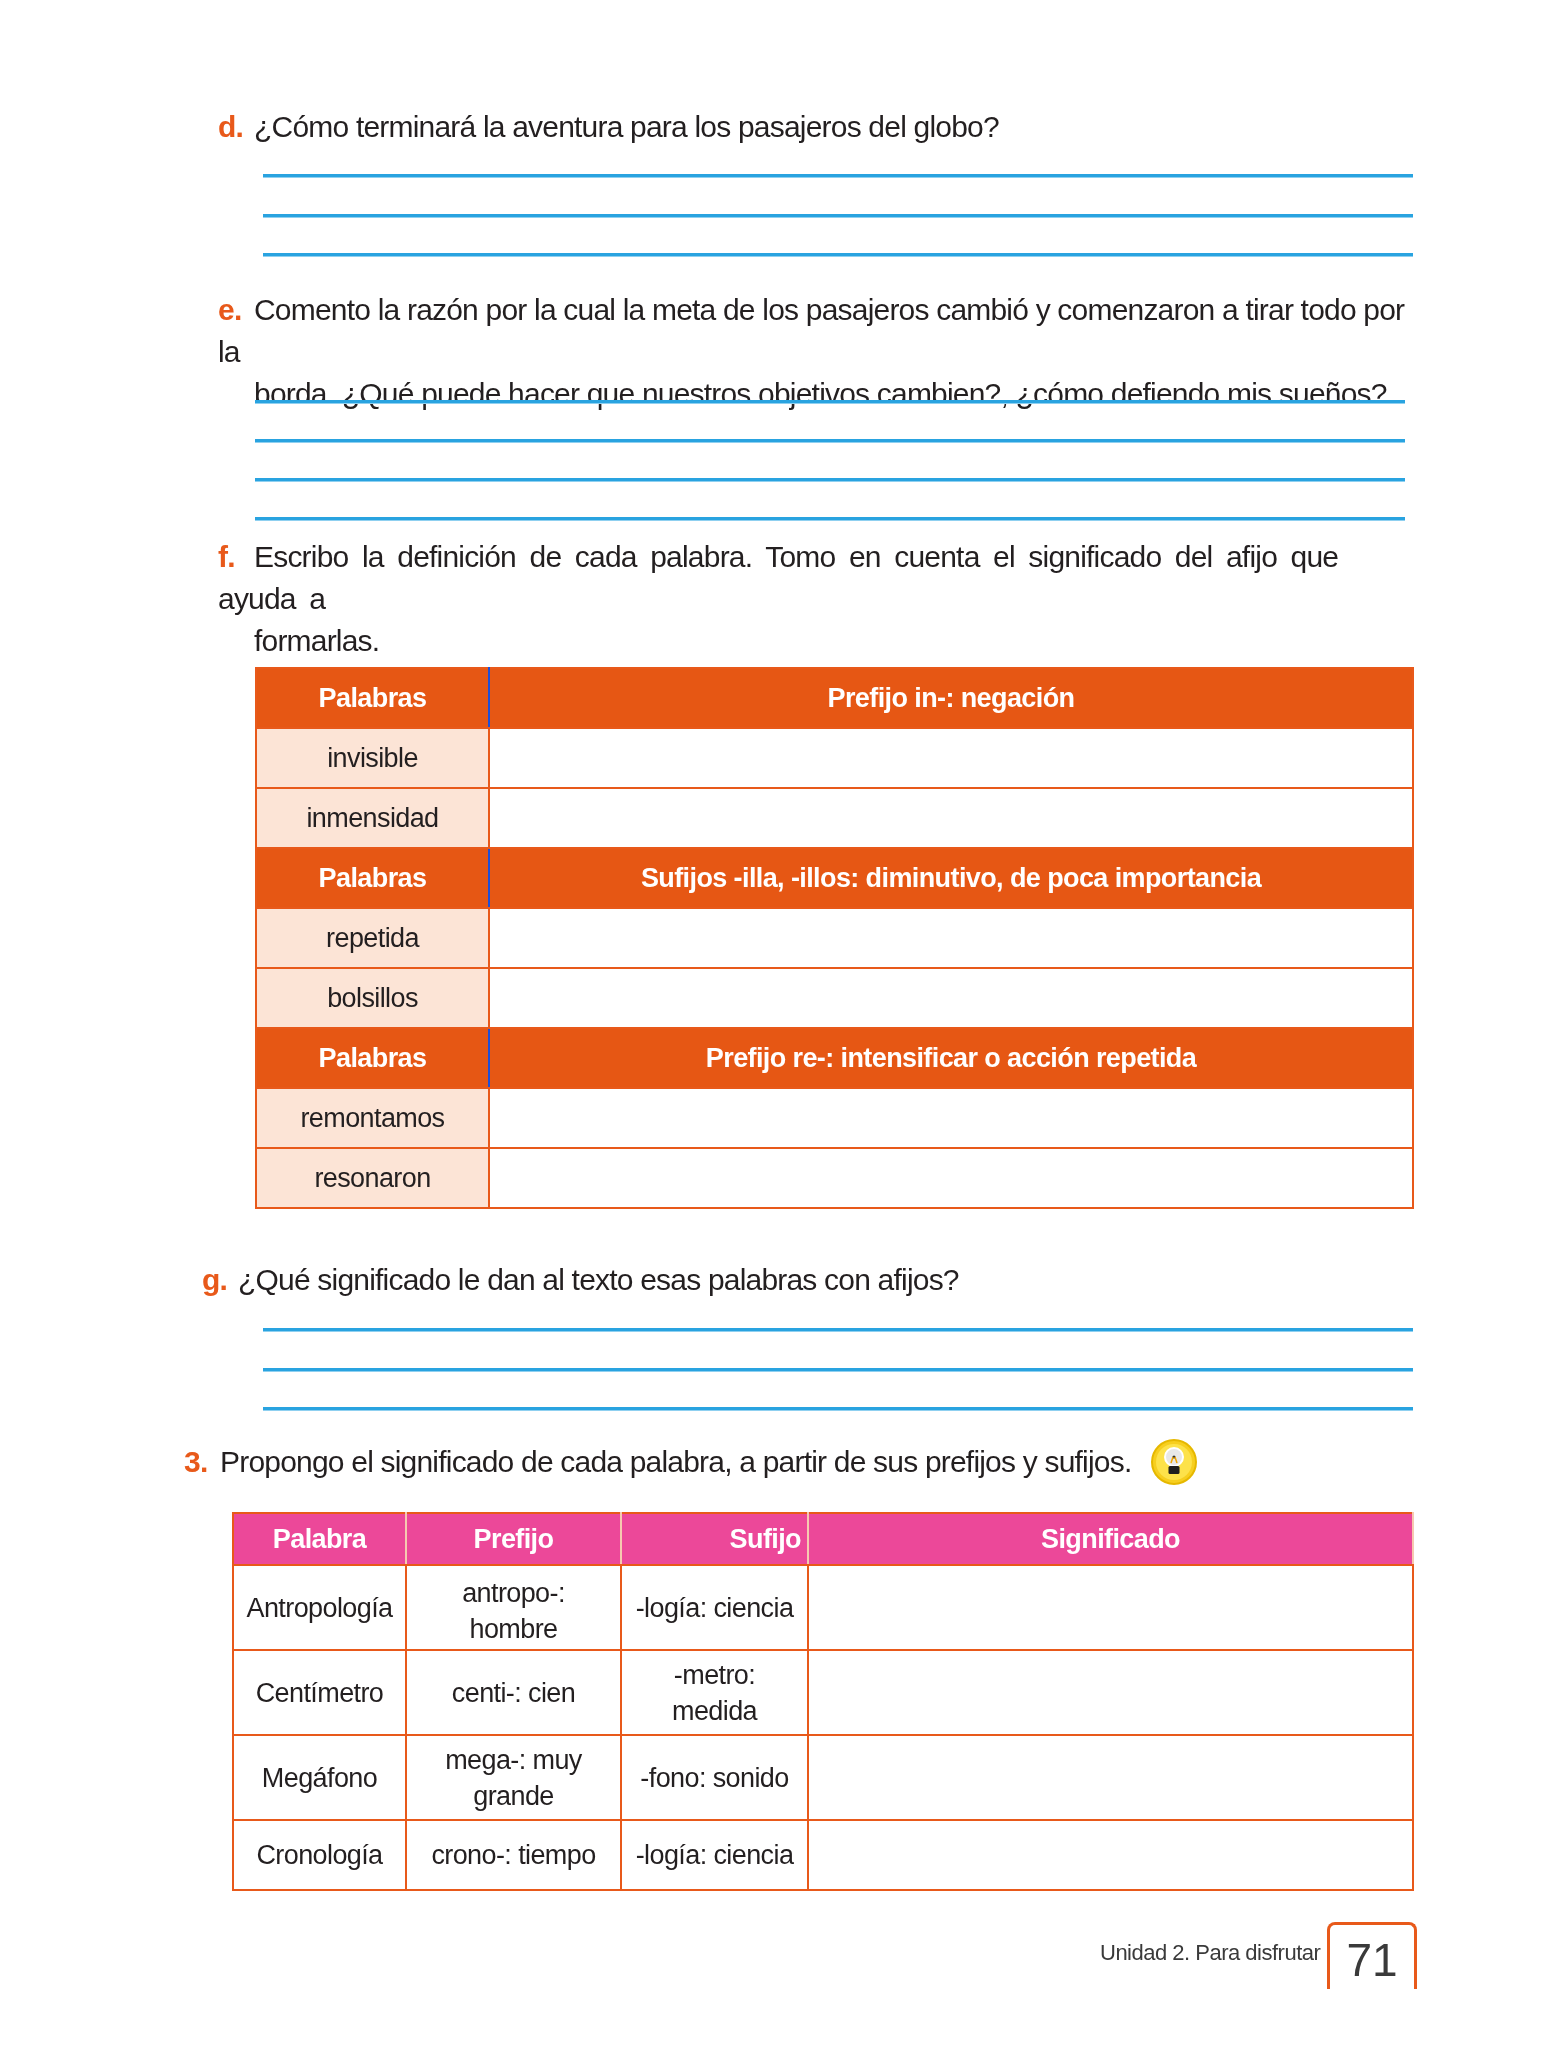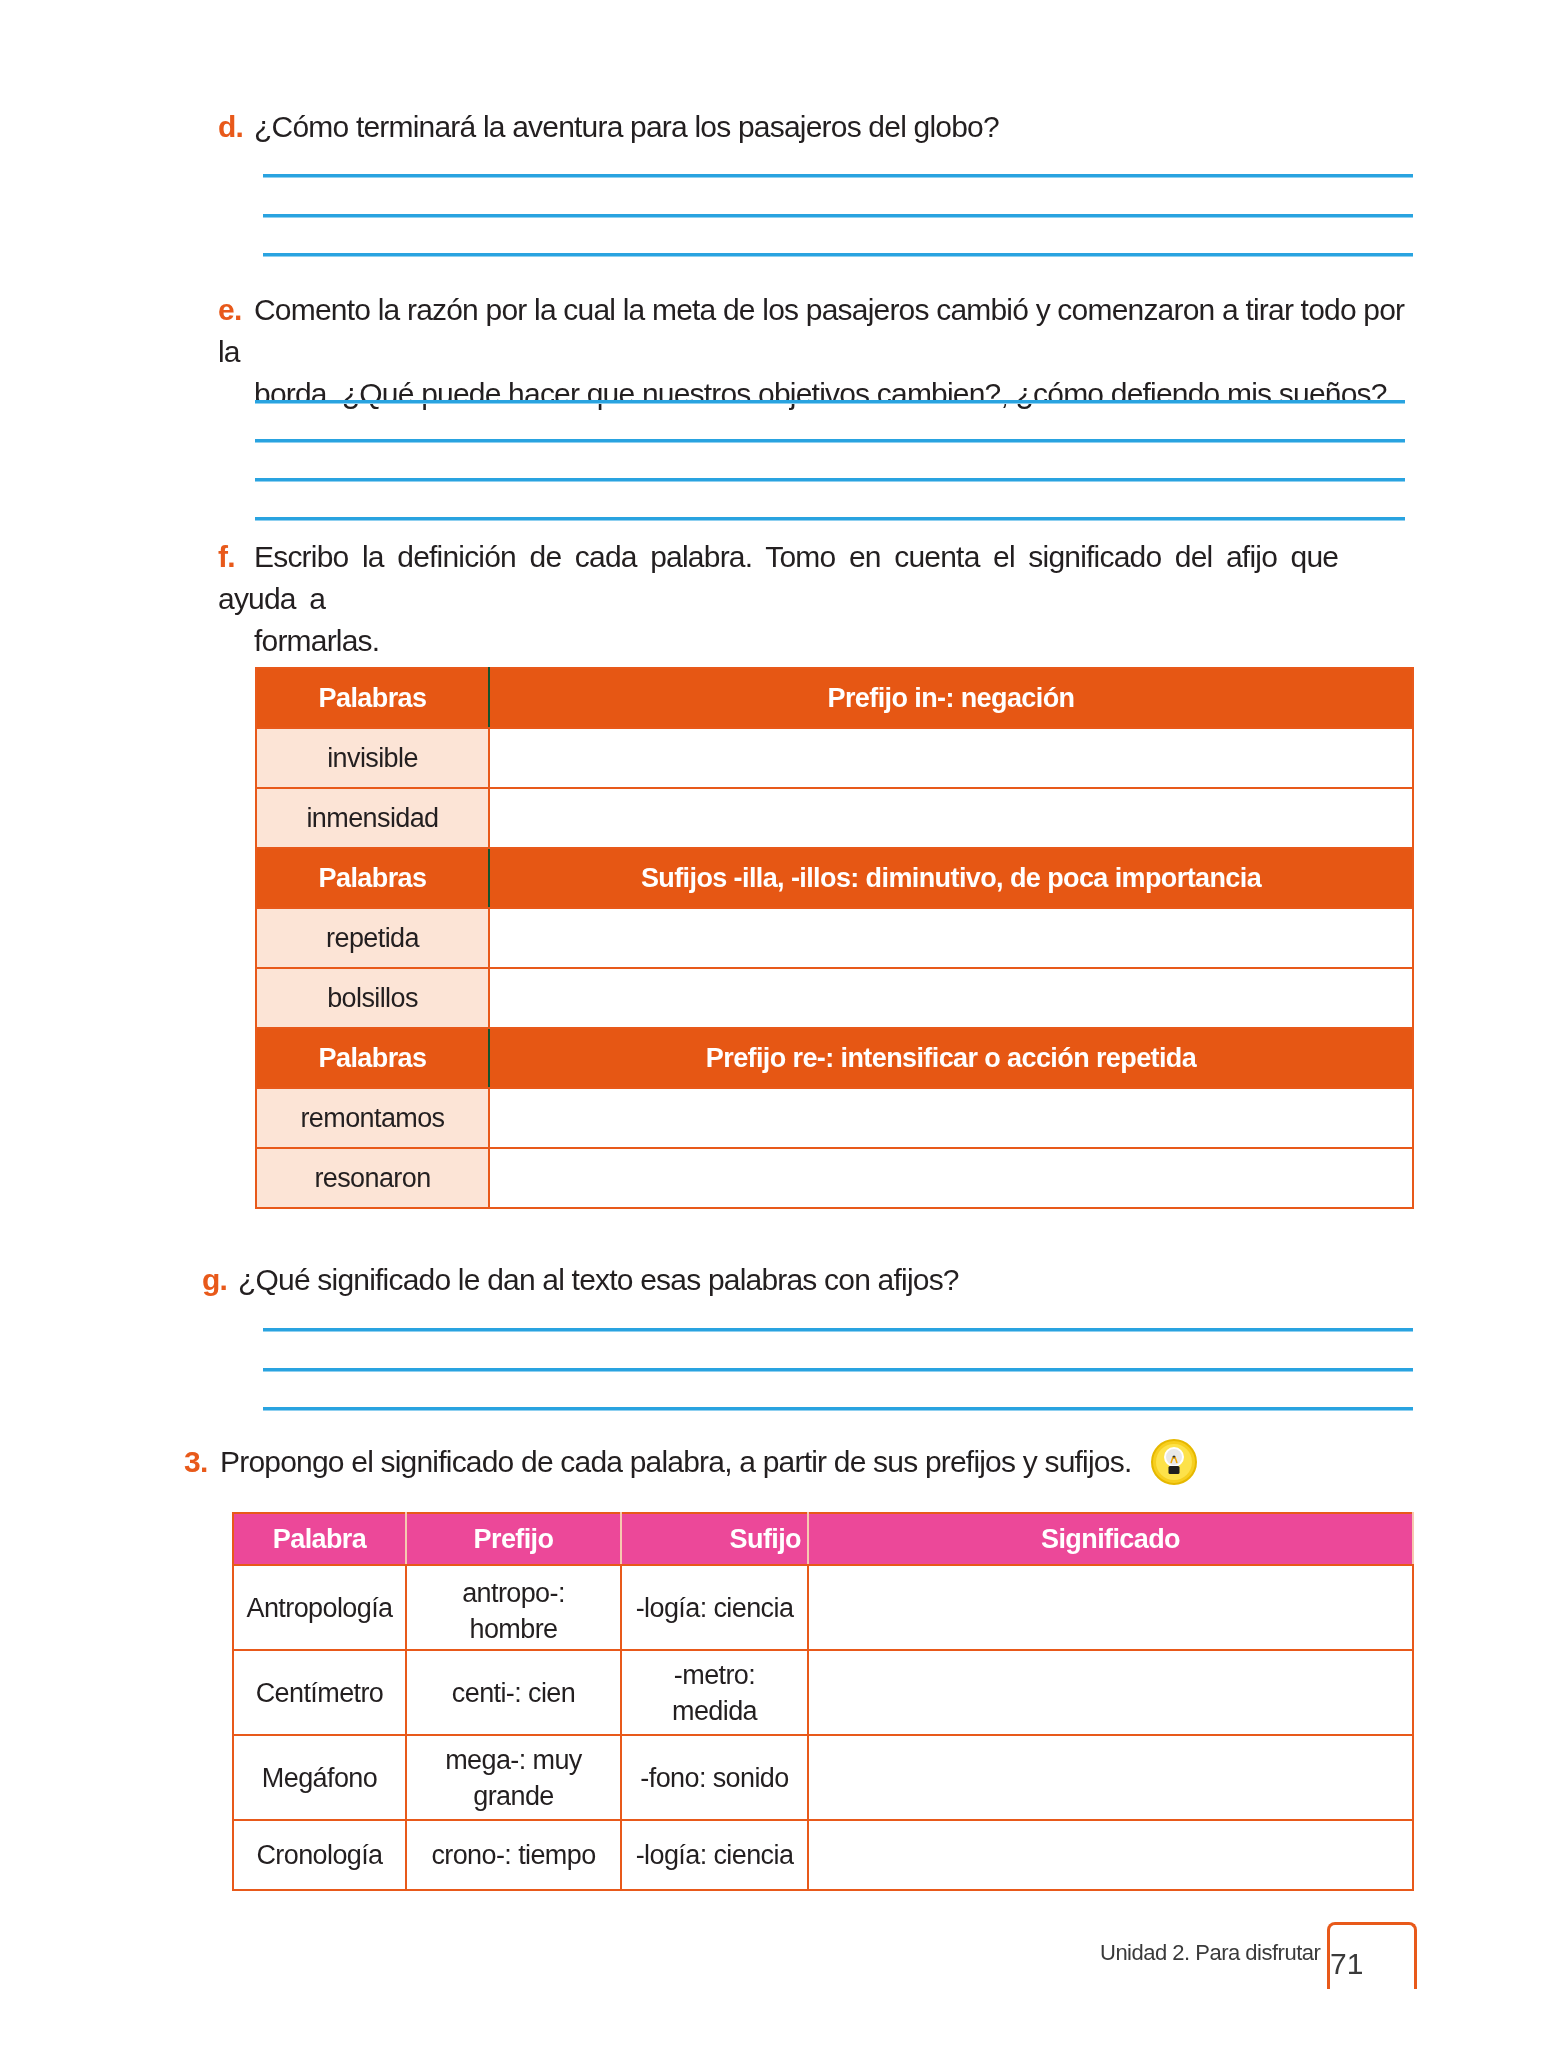--- a/index.html
+++ b/index.html
@@ -7,34 +7,34 @@
          font-family: "Liberation Sans", "DejaVu Sans", sans-serif; color: #231f20; }
   .q { position: absolute; font-size: 30px; line-height: 42px; letter-spacing: -0.8px; }
   .q .lbl { color: #e8591a; font-weight: bold; display: inline-block; width: 36px; }
   .q .txt { }
   .line { position: absolute; height: 3px; background: #29a3e0; border-bottom: 1px solid #8fd0f0; }
   table { border-collapse: collapse; position: absolute; }
   .t1 { left: 255px; top: 667px; width: 1159px; border: 2px solid #e8591a; }
   .t1 td, .t1 th { border: 2px solid #e8591a; height: 58px; padding: 0; text-align: center;
                    font-size: 27px; letter-spacing: -0.6px; }
   .t1 th { background: #e65714; color: #fff; font-weight: bold; }
-  .t1 th.colsep { border-right: 2px solid #14532d; }
+  .t1 th.colsep { border-right: 2px solid #1d4ed8; }
   .t1 td.word { background: #fce4d6; width: 231px; }
   .t1 td.blank { background: #ffffff; }
   .t2 { left: 232px; top: 1512px; width: 1182px; border: 2px solid #e8591a; }
   .t2 th, .t2 td { border: 2px solid #e8591a; padding: 0 6px; text-align: center;
                    font-size: 27px; letter-spacing: -0.6px; line-height: 36px; }
   .t2 th { background: #ec4899; color: #fff; font-weight: bold; height: 50px; border-right-color: #f6c9b0; }
   .t2 td { height: 83px; background: #fff; }
   .t2 tr.last td { height: 68px; }
   .bulb { position: absolute; left: 1150px; top: 1438px; width: 48px; height: 48px; }
   .footer-text { position: absolute; left: 1100px; top: 1940px; font-size: 22px; color: #3a3a3a; letter-spacing: -0.5px; }
   .page-box { position: absolute; left: 1327px; top: 1922px; width: 84px; height: 64px;
               border: 3px solid #e8591a; border-bottom: none; border-radius: 8px 8px 0 0; }
-  .page-num { position: absolute; left: 0; right: 0; top: 22px; text-align: left; font-size: 30px; color: #3a3a3a; }
+  .page-num { position: absolute; left: 0; right: 0; top: 8px; text-align: center; font-size: 46px; color: #3a3a3a; }
 </style>
 </head>
 <body>
 
 <div class="q" style="left:218px; top:106px;">
   <span class="lbl">d.</span><span class="txt">¿Cómo terminará la aventura para los pasajeros del globo?</span>
 </div>
 <div class="line" style="left:263px; top:174px; width:1150px;"></div>
 <div class="line" style="left:263px; top:214px; width:1150px;"></div>
 <div class="line" style="left:263px; top:253px; width:1150px;"></div>

